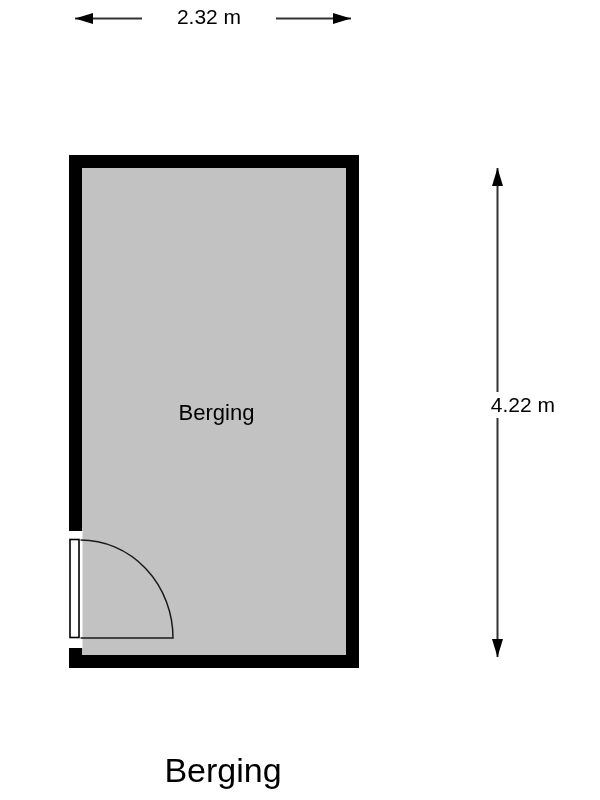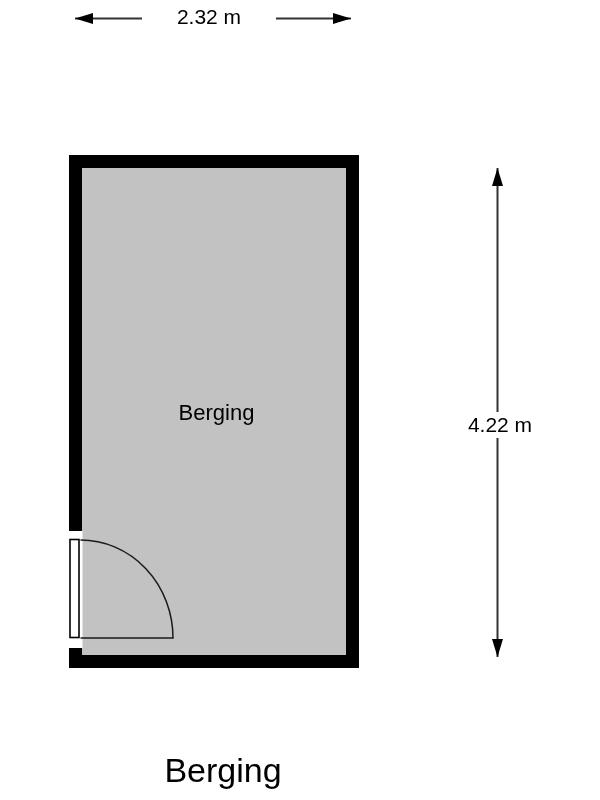--- a/index.html
+++ b/index.html
@@ -32,22 +32,23 @@
     background: #ffffff;
     padding: 0 2px;
   }
   .dim-label-top {
     left: 142px;
     top: 4px;
     width: 130px;
   }
   .dim-label-right {
     left: 443px;
-    top: 412px;
+    top: 392px;
     width: 110px;
+    text-align: right;
   }
   .room-label {
     left: 146px;
     top: 400px;
     width: 141px;
     font-size: 22px;
     line-height: 26px;
   }
   .plan-title {
     left: 113px;

